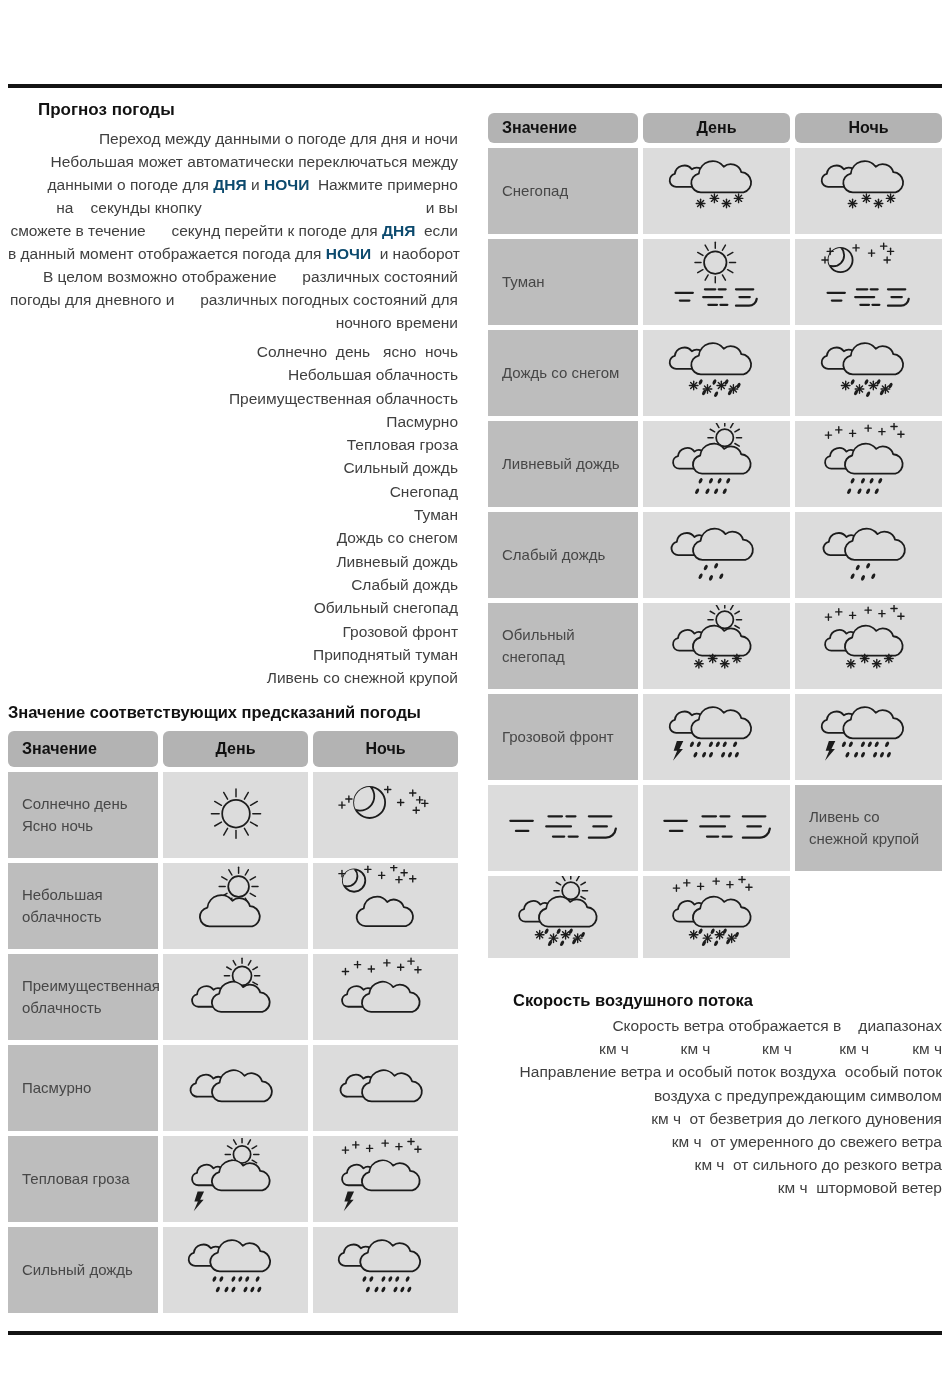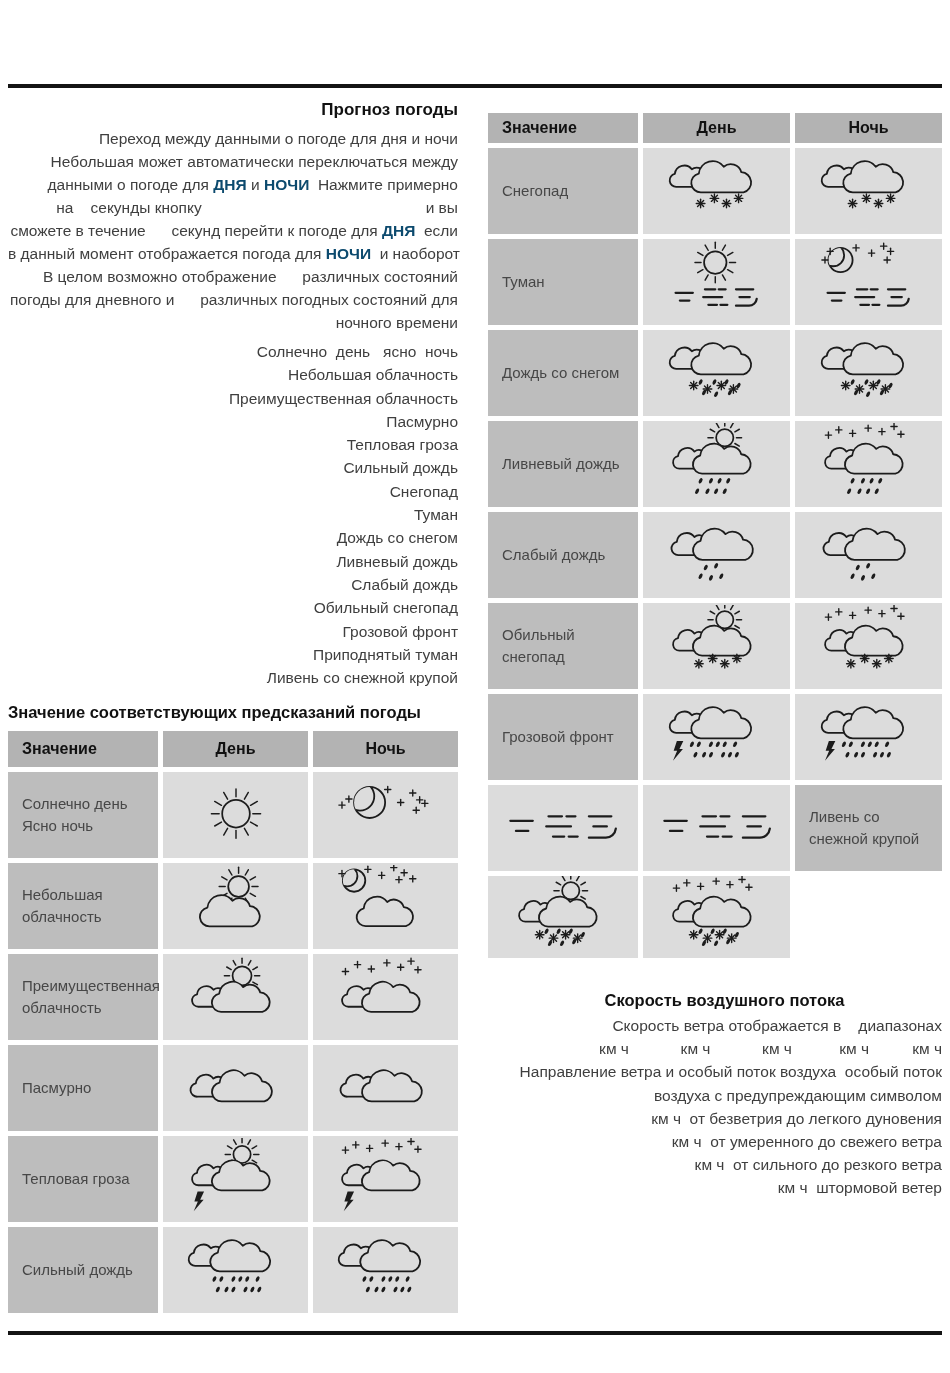--- a/index.html
+++ b/index.html
@@ -5,30 +5,30 @@
   html,body{margin:0;padding:0;background:#ffffff;}
   .page{position:relative;width:950px;height:1373px;background:#fff;
         font-family:"Liberation Sans",sans-serif;overflow:hidden;}
   .rule{position:absolute;left:8px;right:8px;height:4px;background:var(--rule,#141414);}
   .rule.top{top:84px;}
   .rule.bottom{top:1331px;}
   .col{position:absolute;}
   .col.left{left:8px;top:100px;width:450px;}
   .col.right{left:488px;top:113px;width:454px;}
   h2,h3{color:var(--head,#111);margin:0;font-weight:bold;}
-  h2{font-size:17px;margin:0 0 7px 30px;text-align:right;}
+  h2{font-size:17px;margin:0 0 7px 30px;}
   h3.meanings{font-size:16.5px;margin:14px 0 9px 0;}
-  h3.wind-h{font-size:16.5px;margin:33px 0 4px 19px;text-align:center;}
+  h3.wind-h{font-size:16.5px;margin:33px 0 4px 25px;}
   .tline{white-space:pre;font-size:15.5px;line-height:23px;color:var(--body,#3f3f3f);text-align:right;}
   .tline b{color:#0c4a6e;margin-top:28px;}
   #conditions{margin:6px 0 0 35px;}
   #conditions .tline{line-height:23.3px;}
   .wtable{display:grid;grid-template-columns:150px 1fr 1fr;gap:5px;}
   .wtable .th{background:var(--hdr,#b3b3b3);font-weight:bold;font-size:16px;color:#111;
-              display:flex;align-items:center;}
+              display:flex;align-items:center;border-radius:6px;}
   #table-left .th{height:36px;}
   #table-right .th{height:30px;}
   .th.lab{justify-content:flex-start;padding-left:14px;}
   .th.cen{justify-content:center;}
   .lab-cell{background:var(--lab,#bdbdbd);color:var(--labtx,#474747);font-size:15px;
             display:flex;align-items:center;padding-left:14px;white-space:pre-line;
             line-height:22px;min-height:86px;}
   .icon-cell{background:var(--cell,#dcdcdc);display:flex;align-items:center;justify-content:center;}
   .icon-cell svg{display:block;}
   #wind{margin-top:2px;}

